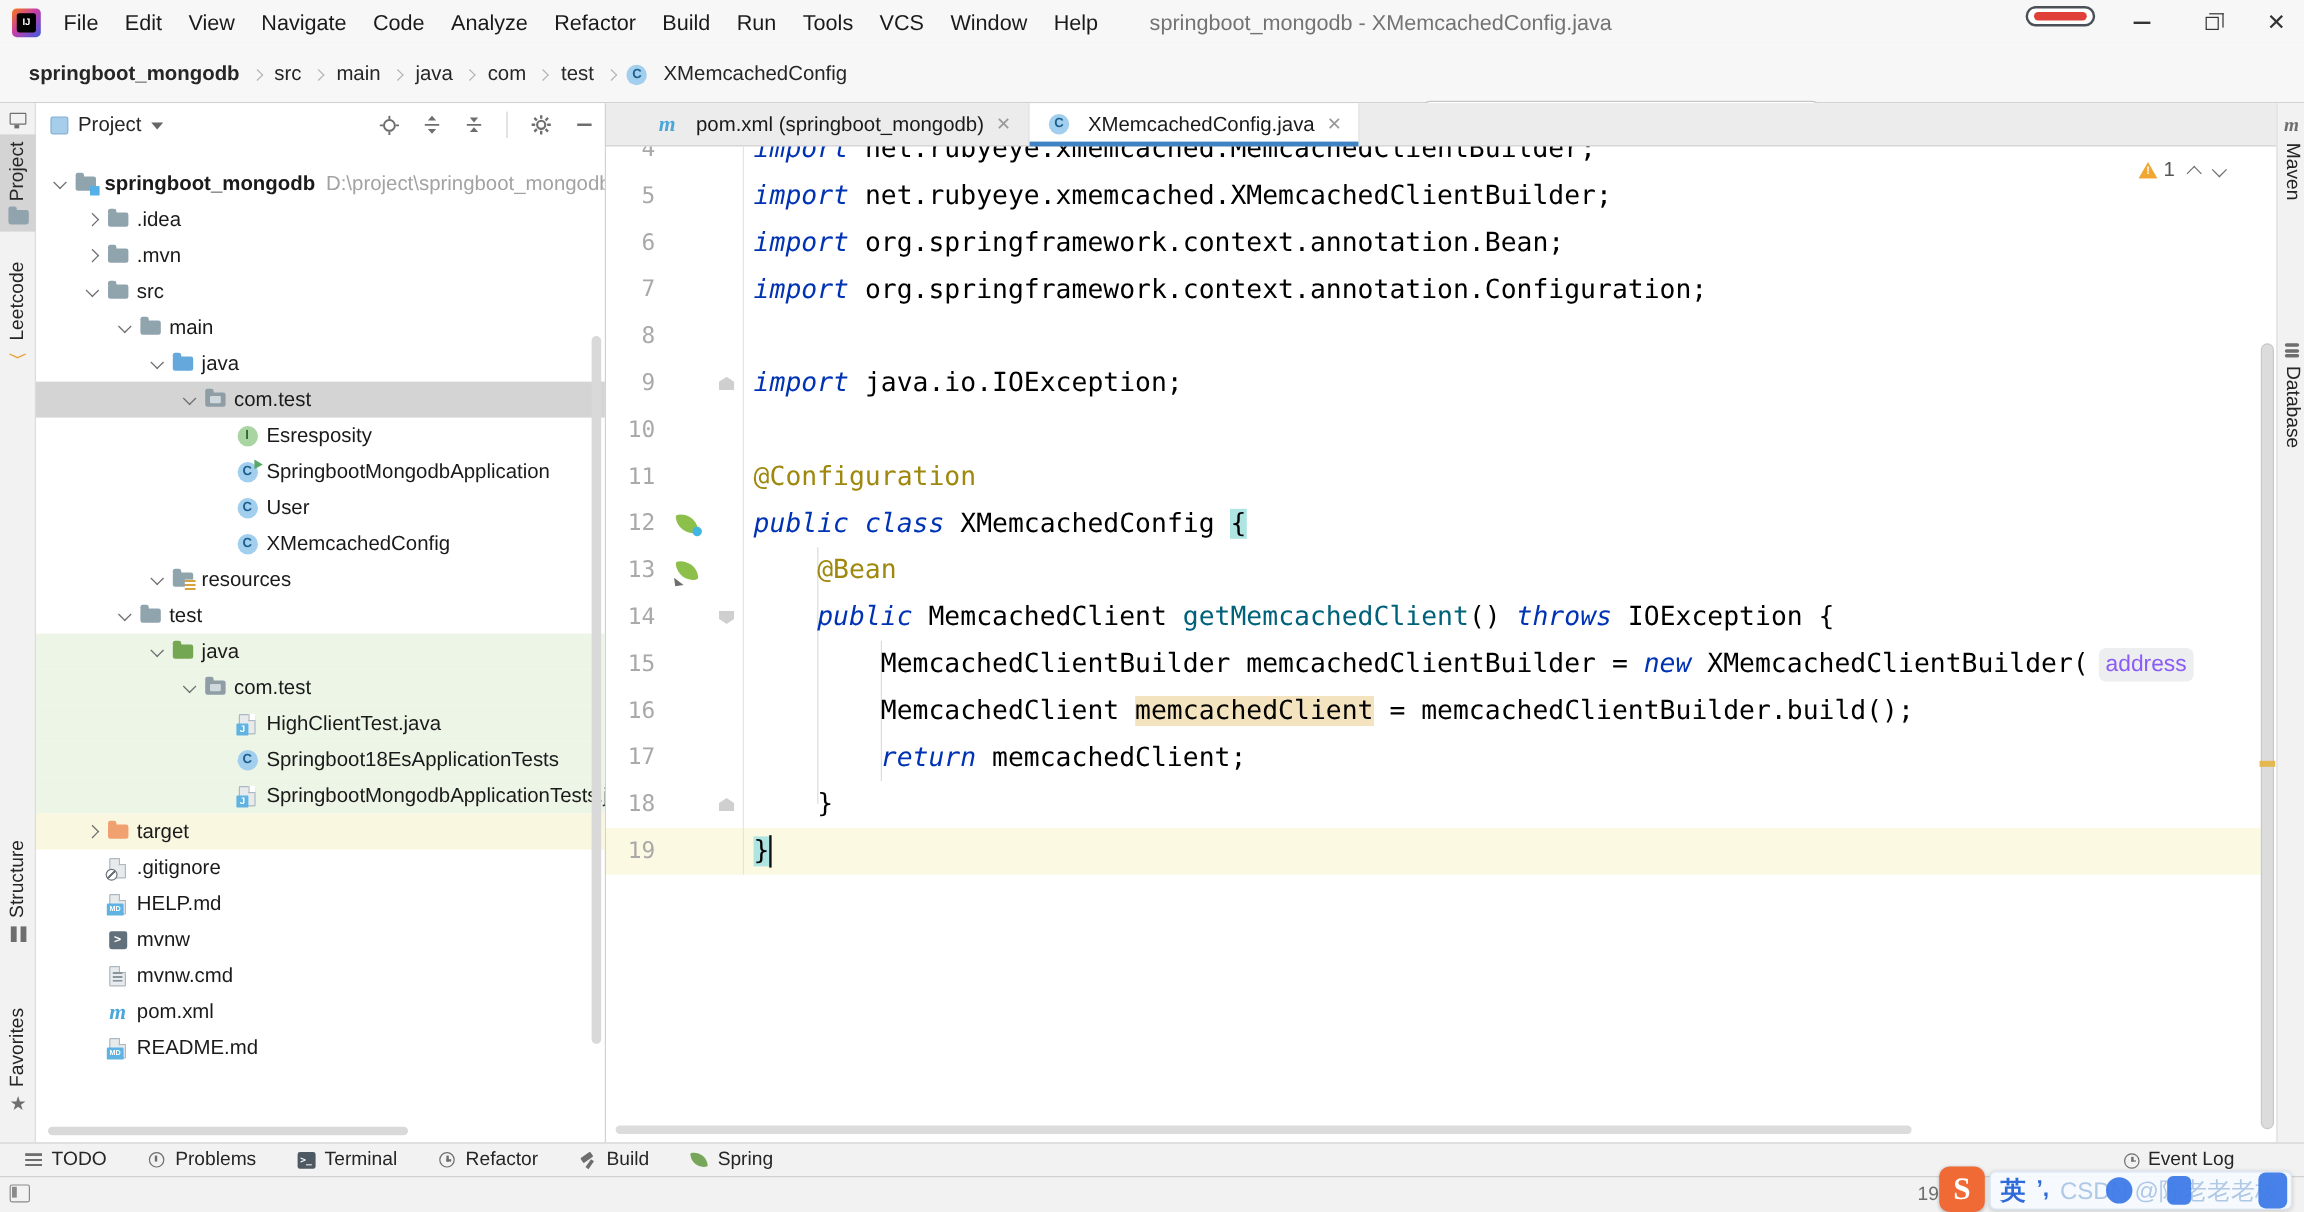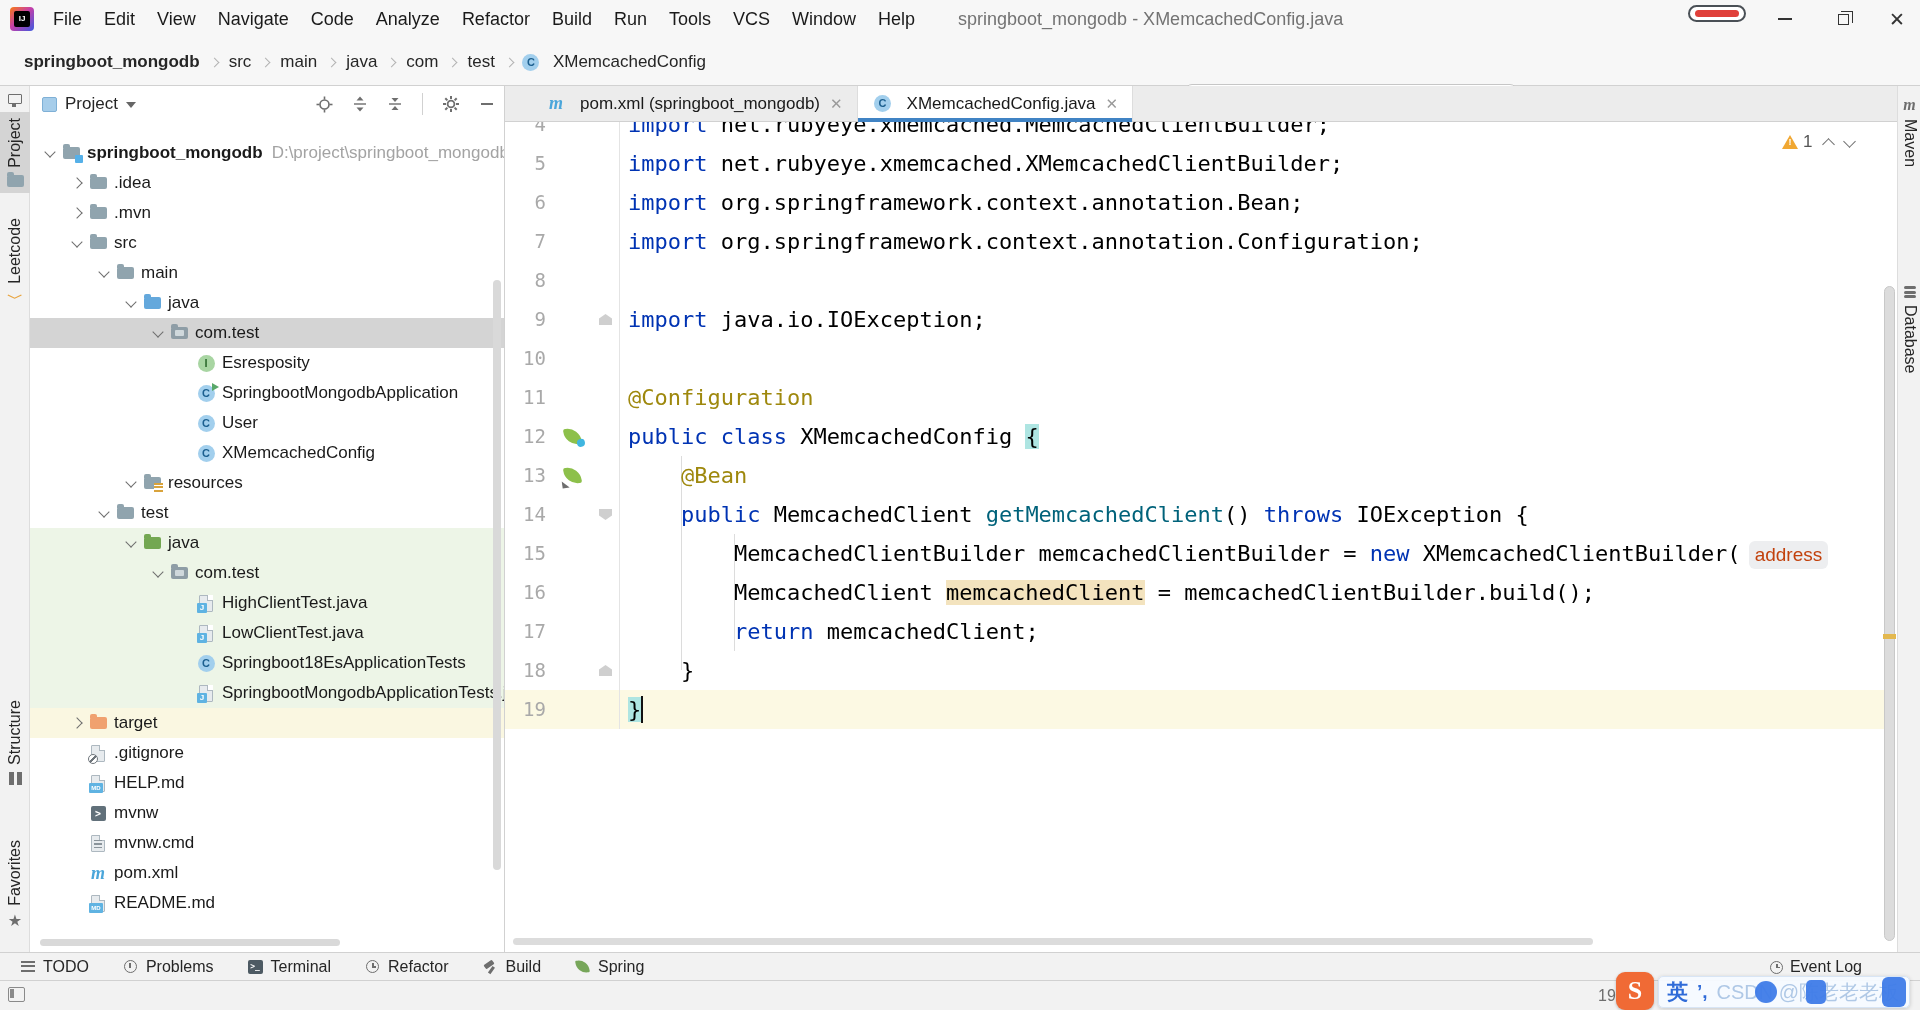--- a/index.html
+++ b/index.html
@@ -129,27 +129,27 @@
   .tab-close{color:#9A9A9A;font-size:15px;line-height:1;margin-left:2px;}
 
   .codewrap{position:absolute;left:0;top:36px;width:1379px;height:826px;overflow:hidden;}
   .cline{height:39px;display:flex;align-items:stretch;position:relative;}
   .cline.caret-row{background:#FCF9E3;}
   .cln{width:47px;flex:none;text-align:right;padding-right:6px;color:#A9A9A9;
     font:19px/39px "DejaVu Sans Mono",monospace;}
   .cgut{width:40px;flex:none;display:flex;align-items:center;justify-content:center;}
   .cfold{width:28px;flex:none;display:flex;align-items:center;justify-content:center;border-right:1px solid #E4E4E4;}
   .ctext{margin:0;padding:0 0 0 8px;font:22px/39px "DejaVu Sans Mono",monospace;color:#000;white-space:pre;}
-  .tk-kw{color:#0033B3;}
+  .tk-kw{color:#0033B3;font-style:italic;}
   .tk-pl{color:#000;}
   .tk-an{color:#9E880D;}
   .tk-fn{color:#00627A;}
   .tk-brace{background:#AEE5E2;}
   .tk-hl{background:#F3E3BE;}
-  .tk-hint{display:inline-block;background:#EDEEF0;color:#c2410c;border-radius:6px;padding:0 6px;margin-left:8px;
+  .tk-hint{display:inline-block;background:#EDEEF0;color:#8b5cf6;border-radius:6px;padding:0 6px;margin-left:8px;
     font:19px/28px "Liberation Sans",sans-serif;vertical-align:middle;}
   .fold-mk{width:13px;height:11px;background:#CFCFCF;clip-path:polygon(50% 0,100% 40%,100% 100%,0 100%,0 40%);}
   .fold-mk.down{transform:rotate(180deg);}
   .bean{position:relative;width:17px;height:17px;background:#8DC04B;border-radius:2px 85% 2px 85%;transform:rotate(-8deg);}
   .bean.dep::after{content:"";position:absolute;left:-3px;bottom:-3px;width:0;height:0;
     border-bottom:7px solid #6E6E6E;border-right:7px solid transparent;}
   .bean.impl::after{content:"";position:absolute;right:-3px;bottom:-3px;width:8px;height:8px;border-radius:50%;background:#40B6E0;}
   .caret-bar{position:absolute;left:136px;top:6px;width:2px;height:27px;background:#111;}
   .iguide{position:absolute;width:1px;background:#DCDCDC;}
   .inspect{position:absolute;left:1277px;top:46px;display:flex;align-items:center;gap:12px;font-size:17px;color:#555;}
@@ -539,27 +539,20 @@
         <div class="trow green" style="padding-left: 145px;">
           <span class="chevbox"></span>
           <span class="icw">
             <i class="icjf"></i>
           </span>
           <span class="tlabel">HighClientTest.java</span>
         </div>
         <div class="trow green" style="padding-left: 145px;">
           <span class="chevbox"></span>
           <span class="icw">
-            <i class="icjf"></i>
-          </span>
-          <span class="tlabel">LowClientTest.java</span>
-        </div>
-        <div class="trow green" style="padding-left: 145px;">
-          <span class="chevbox"></span>
-          <span class="icw">
             <i class="icc">C</i>
           </span>
           <span class="tlabel">Springboot18EsApplicationTests</span>
         </div>
         <div class="trow green" style="padding-left: 145px;">
           <span class="chevbox"></span>
           <span class="icw">
             <i class="icjf"></i>
           </span>
           <span class="tlabel">SpringbootMongodbApplicationTests.java</span>

